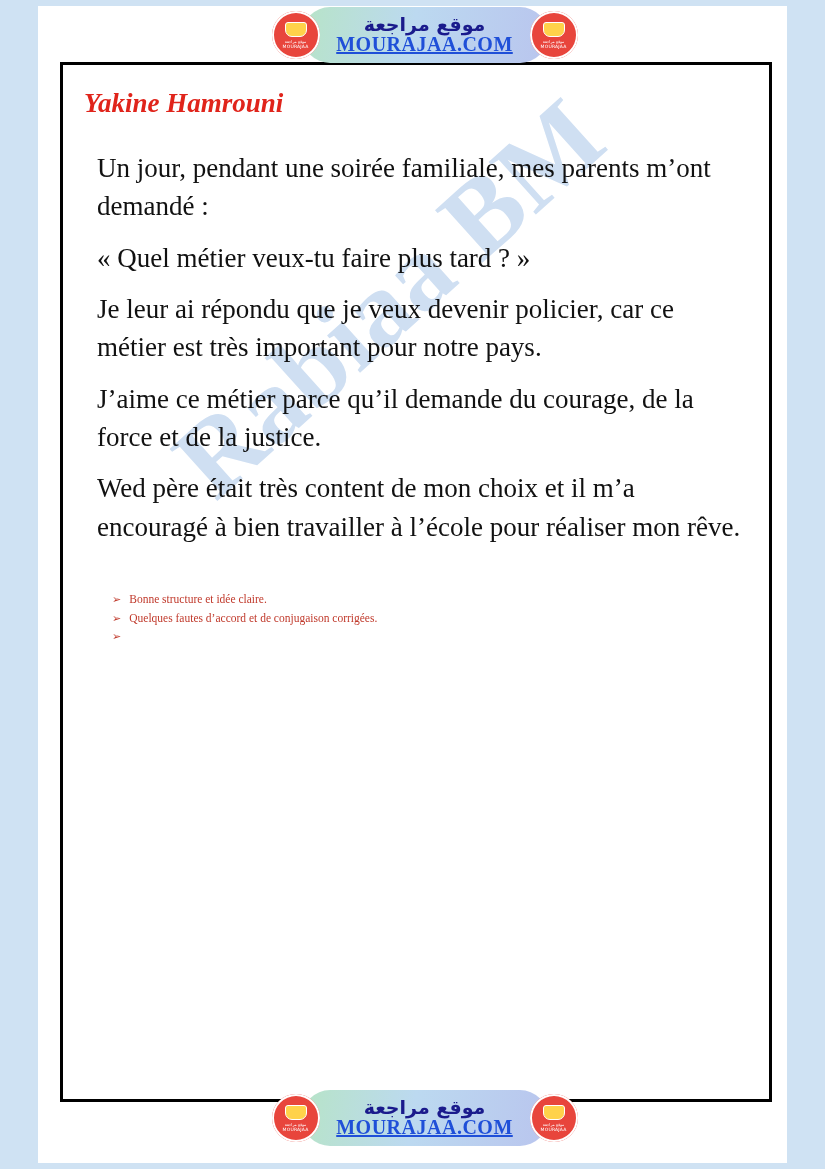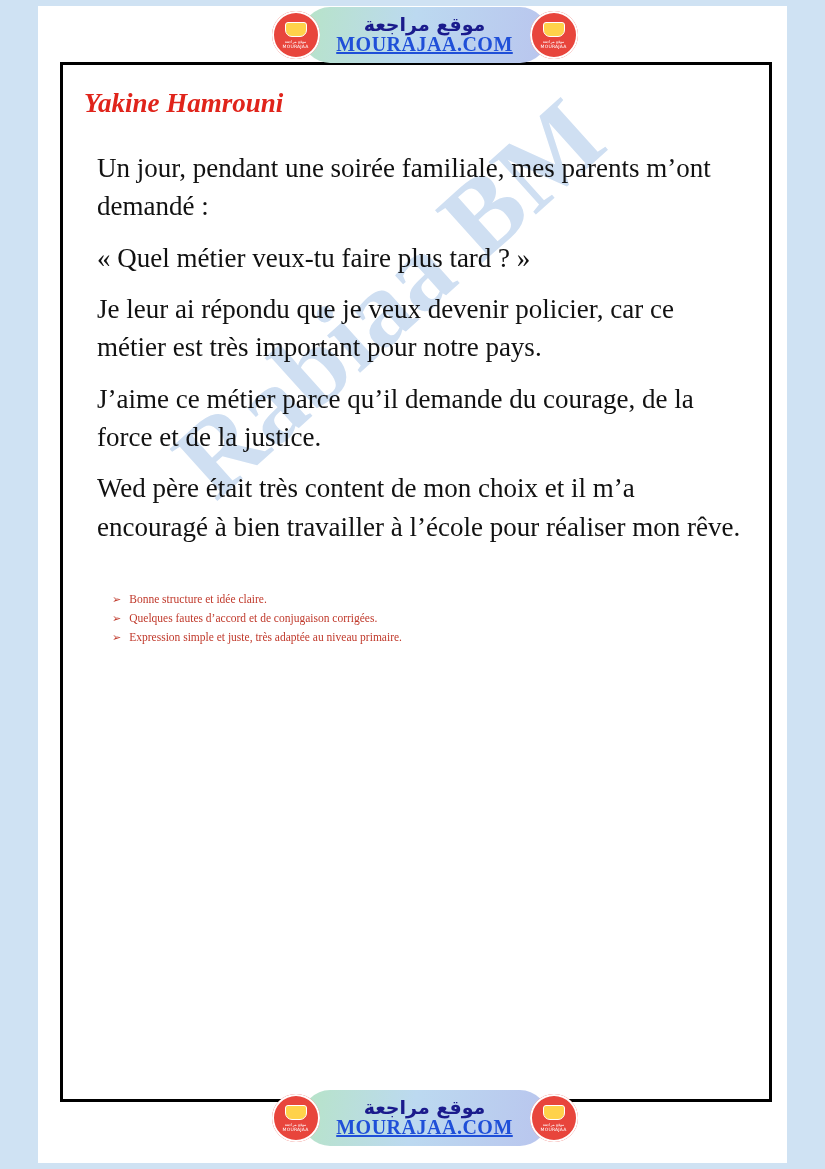--- a/index.html
+++ b/index.html
@@ -232,21 +232,20 @@
       <div class="remark-row">
         <span class="remark-bullet">➢</span>
         <span>Bonne structure et idée claire.</span>
       </div>
       <div class="remark-row">
         <span class="remark-bullet">➢</span>
         <span>Quelques fautes d’accord et de conjugaison corrigées.</span>
       </div>
       <div class="remark-row">
         <span class="remark-bullet">➢</span>
-        <span>Expression simple et juste, très adaptée au niveau primaire.</span>
       </div>
     </div>
   </div>
 
   <div class="brand-bar bottom">
     <div class="brand-logo left">
       <div class="glyph"></div>
       <div class="logo-text-ar">موقع مراجعة</div>
       <div class="logo-text">MOURAJAA</div>
     </div>

